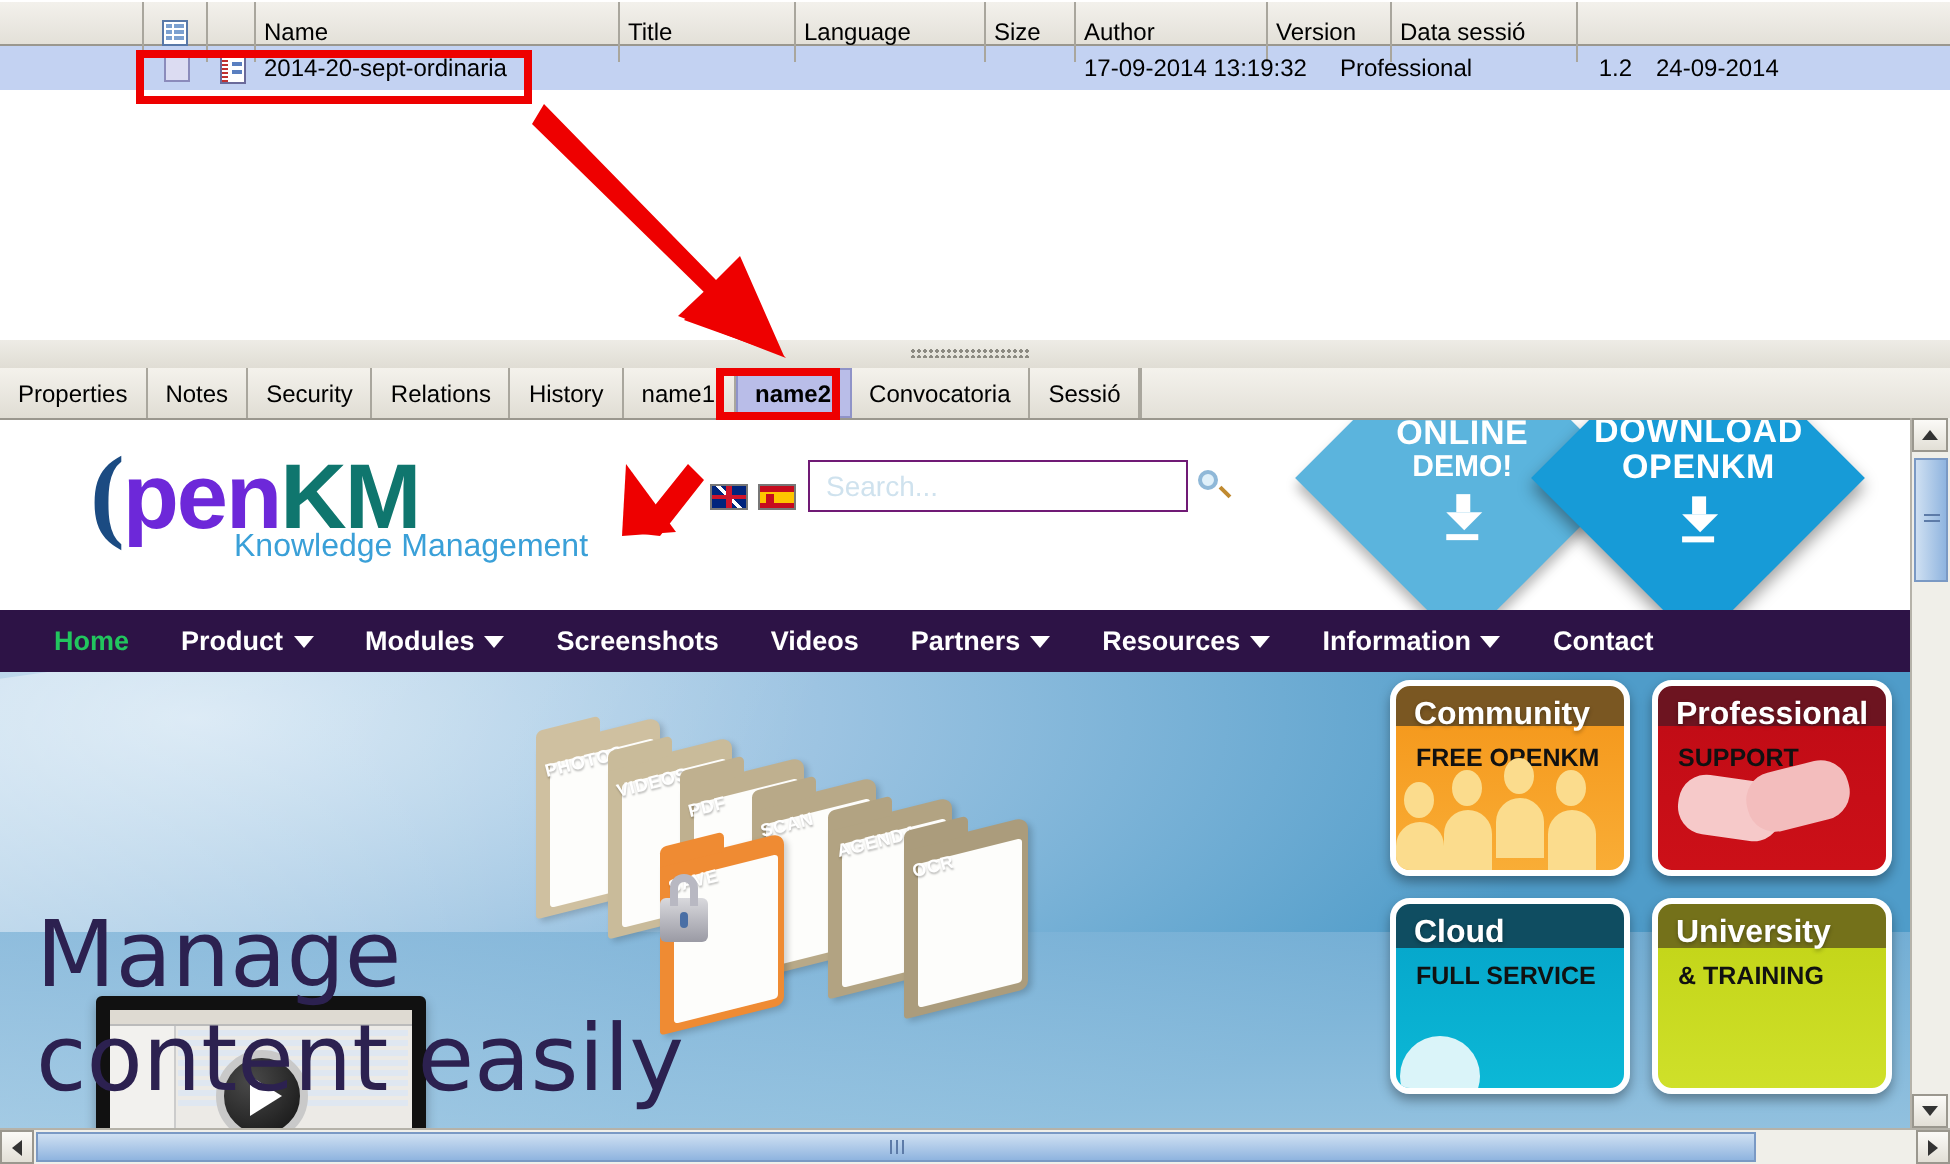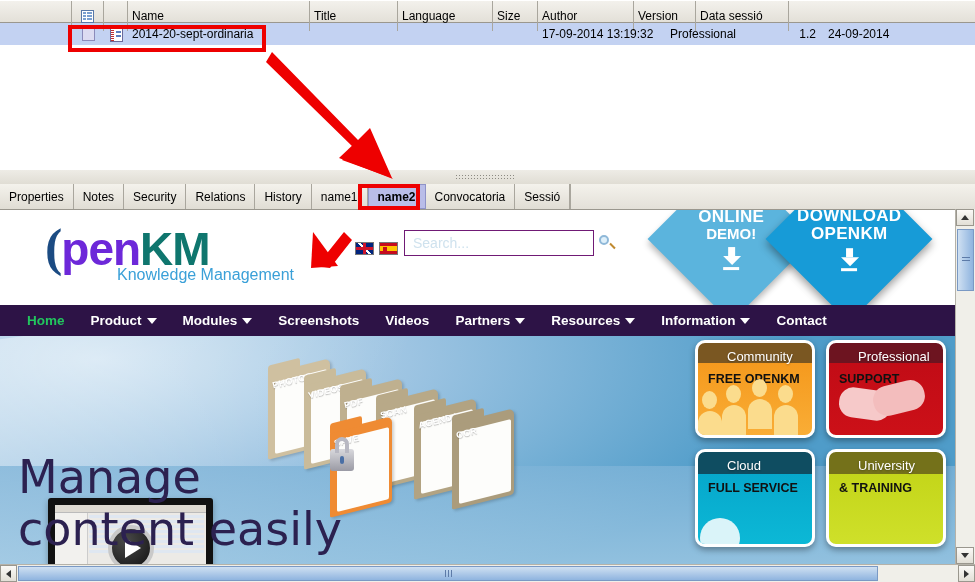--- a/index.html
+++ b/index.html
@@ -458,24 +458,23 @@
     border-radius: 10px;
     border: 3px solid #ffffff;
     box-sizing: border-box;
     box-shadow: 0 3px 6px rgba(0,0,0,.35);
     position: relative;
     overflow: hidden;
     cursor: pointer;
   }
   .promo .t1 {
     position: absolute; left: 9px; top: 6px;
-    font-size: 13px; font-weight: normal; color: #ffffff;
+    font-size: 16px; font-weight: bold; color: #ffffff;
     text-shadow: 0 1px 2px rgba(0,0,0,.3);
     white-space: nowrap;
-    margin-left: 20px;
   }
   .promo .t2 {
     position: absolute; left: 10px; top: 29px;
     font-size: 12.5px; font-weight: bold; color: #111;
     white-space: nowrap;
   }
   .p-community { background: linear-gradient(#7a5722 0 22%, #f59a1e 22%, #f9ad36 100%); }
   .p-professional { background: linear-gradient(#6d1420 0 22%, #c20c16 22%, #cc1018 100%); }
   .p-cloud { background: linear-gradient(#0f4d61 0 24%, #06a8cc 24%, #0cb8d6 100%); }
   .p-university { background: linear-gradient(#74711a 0 24%, #c4d61a 24%, #cfe02a 100%); }

